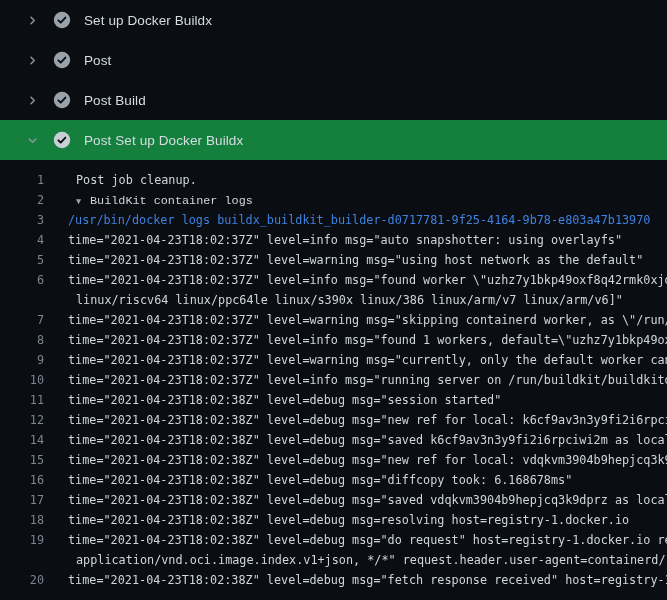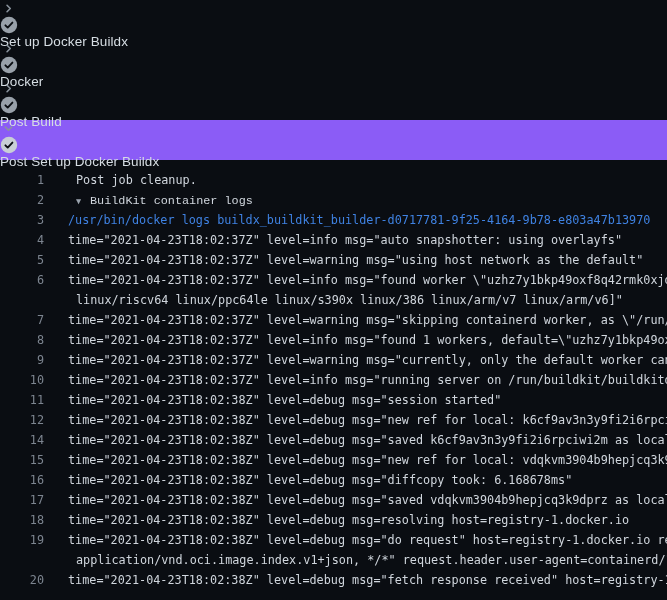--- a/index.html
+++ b/index.html
@@ -4,24 +4,24 @@
 <style>
   html,body { margin:0; padding:0; }
   body {
     width:667px; height:600px; overflow:hidden;
     background:#0a0d12;
     font-family:"Liberation Sans", sans-serif;
   }
   
   .steps { }
   .step-row {
-    height:40px; display:flex; align-items:flex-start;
-    padding-left:0; cursor:pointer;flex-direction:column;
+    height:40px; display:flex; align-items:center;
+    padding-left:24px; cursor:pointer;
   }
-  .step-row.expanded { background:#8b5cf6; }
+  .step-row.expanded { background:#15803d; }
   .chev {
     width:16px; height:16px; flex:none;
     display:flex; align-items:center; justify-content:center;
     margin-right:13px;
   }
   .chev svg { display:block; }
   .status {
     width:18px; height:18px; flex:none; margin-right:13px;
   }
   .status svg { display:block; }
@@ -72,21 +72,21 @@
         <svg width="13" height="13" viewBox="0 0 16 16" fill="none">
           <path d="M6.2 4l4 4-4 4" stroke="#8b949e" stroke-width="1.9" stroke-linecap="round" stroke-linejoin="round"></path>
         </svg>
       </span>
       <span class="status">
         <svg width="18" height="18" viewBox="0 0 18 18">
           <circle cx="9" cy="9" r="8.2" fill="#99a1aa"></circle>
           <path d="M5.4 9.3l2.3 2.3 4.7-5" stroke="#0b0e13" stroke-width="1.9" fill="none" stroke-linecap="round" stroke-linejoin="round"></path>
         </svg>
       </span>
-      <span class="step-title">Docker</span>
+      <span class="step-title">Post</span>
     </div>
     <div class="step-row">
       <span class="chev">
         <svg width="13" height="13" viewBox="0 0 16 16" fill="none">
           <path d="M6.2 4l4 4-4 4" stroke="#8b949e" stroke-width="1.9" stroke-linecap="round" stroke-linejoin="round"></path>
         </svg>
       </span>
       <span class="status">
         <svg width="18" height="18" viewBox="0 0 18 18">
           <circle cx="9" cy="9" r="8.2" fill="#99a1aa"></circle>

